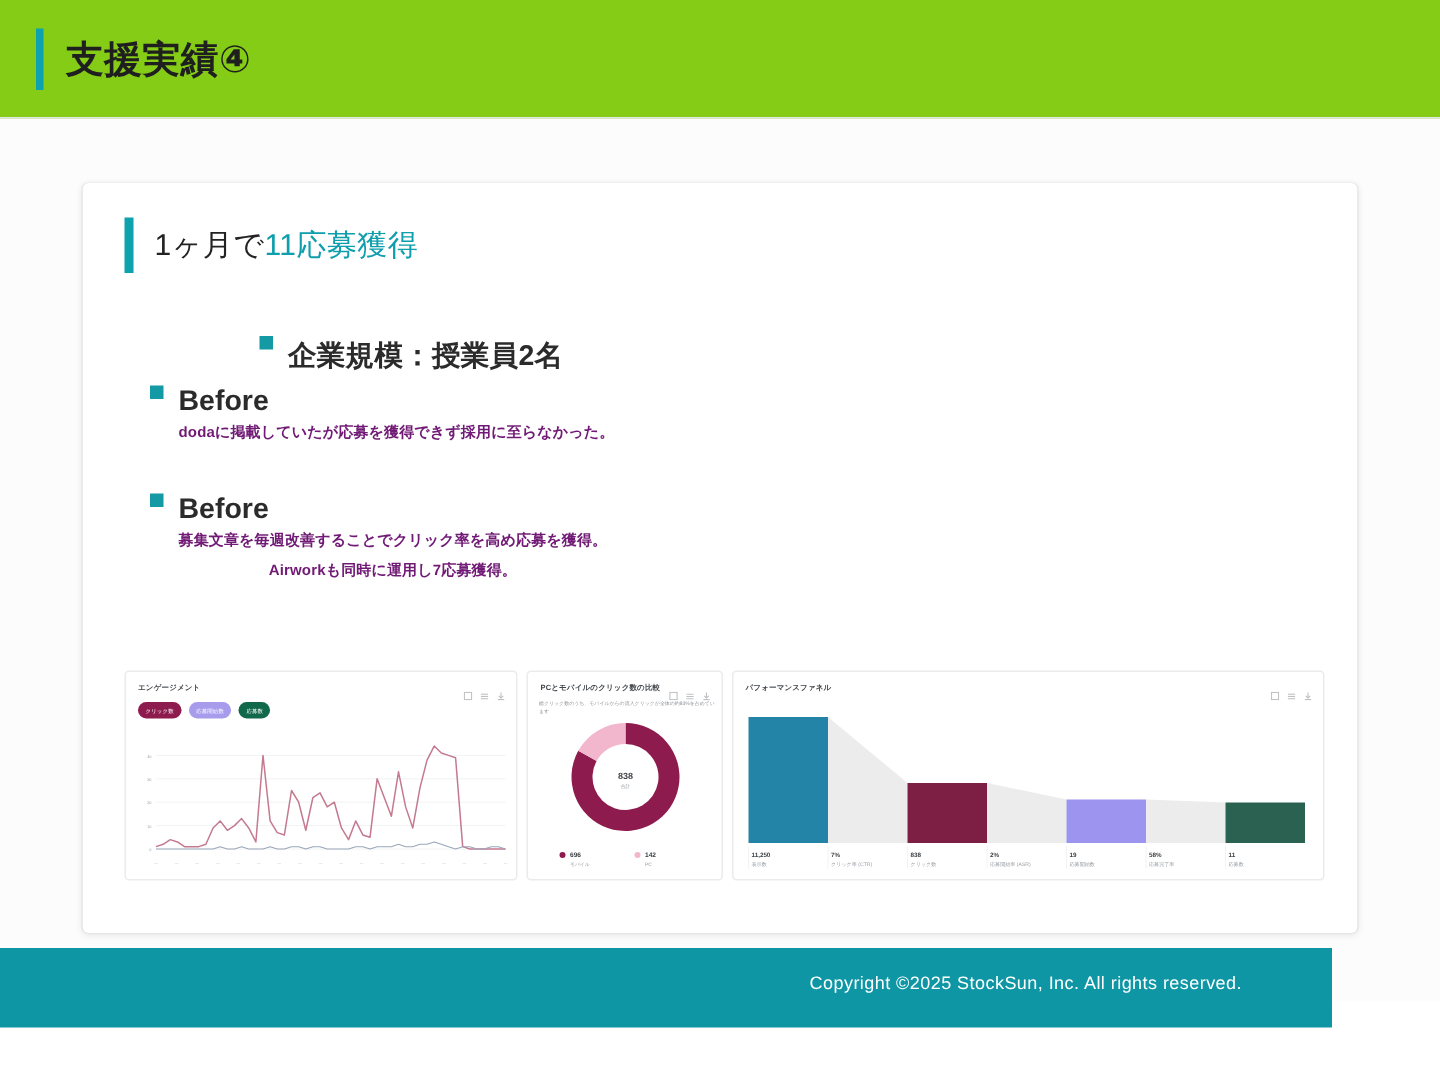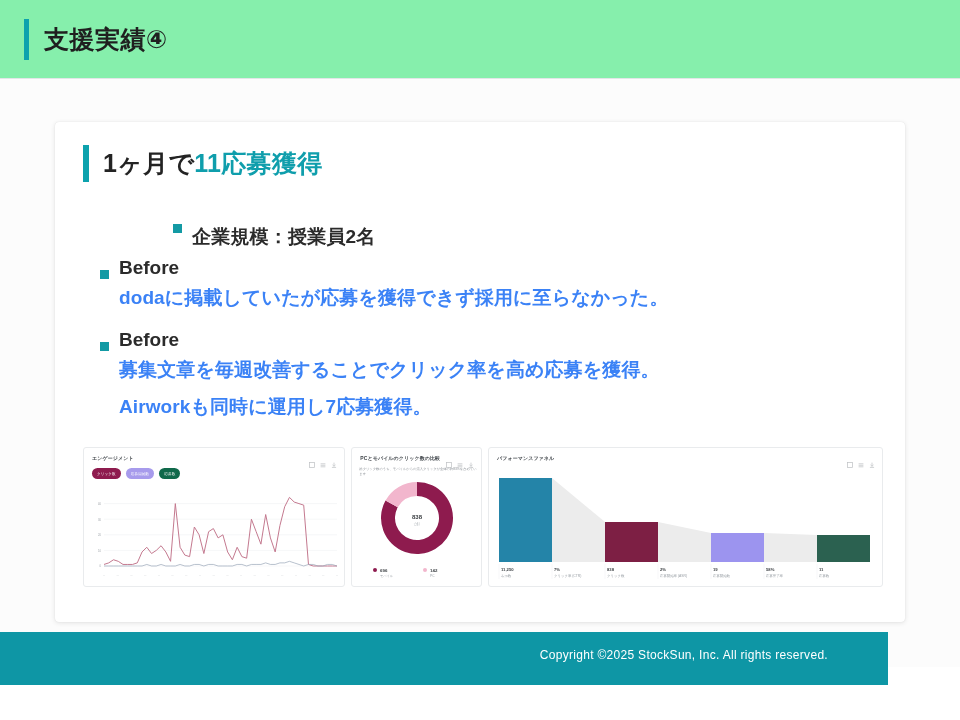--- a/index.html
+++ b/index.html
@@ -7,21 +7,21 @@
     width: 960px; height: 720px;
     font-family: "Liberation Sans", "DejaVu Sans", sans-serif;
     background: #ffffff;
     overflow: hidden;
   }
   .slide { position: relative; width: 960px; height: 720px; background: #fff; }
 
   
   .header {
     position: absolute; left: 0; top: 0; width: 960px; height: 92px;
-    background: #86efac;
+    background: #84cc16;
   }
   .header-rule {
     position: absolute; left: 0; top: 78px; width: 960px; height: 1px;
     background: #e3e6e8;
   }
   .title-bar {
     position: absolute; left: 24px; top: 19px; width: 5px; height: 41px;
     background: #0da2ad;
   }
   .header-title {
@@ -43,39 +43,39 @@
 
   
   .card {
     position: absolute; left: 55px; top: 122px; width: 850px; height: 500px;
     background: #ffffff; border-radius: 4px;
     box-shadow: 0 1px 5px rgba(0,0,0,.10), 0 0 1px rgba(0,0,0,.12);
   }
 
   .lead { position: absolute; left: 28px; top: 23px; display: flex; align-items: center; }
   .lead-bar { width: 6px; height: 37px; background: #0da2ad; margin-right: 14px; }
-  .lead-text { font-size: 25px; font-weight: 700; color: #232323; letter-spacing: .3px; text-align: center; }
+  .lead-text { font-size: 20px; font-weight: 400; color: #232323; letter-spacing: .3px; text-align: center; }
   .lead-accent { color: #0f9eac; }
 
   .bullet-sq {
     display: inline-block; width: 9px; height: 9px; background: #139aa4;
     margin-right: 10px; vertical-align: 3px; flex: 0 0 auto;
   }
 
   .row-meta { position: absolute; left: 45px; top: 86px; display: flex; align-items: flex-start; }
   .row-meta .m2 { margin-left: 73px; margin-top: 16px; }
   .meta-item { display: flex; align-items: flex-start; }
   .meta-text { font-size: 19px; font-weight: 700; color: #2b2b2b; letter-spacing: .2px; }
 
   .blk { position: absolute; left: 45px; }
-  .blk-head { display: flex; align-items: flex-end; }
+  .blk-head { display: flex; align-items: flex-start; }
   .blk-title { font-size: 19px; font-weight: 700; color: #2b2b2b; }
   .blk-line {
-    font-size: 19px; font-weight: 700; color: #3b82f6;
-    margin-left: 19px; line-height: 1.95; letter-spacing: .1px;
+    font-size: 10px; font-weight: 700; color: #701a75;
+    margin-left: 19px; line-height: 1.95; letter-spacing: .1px; text-align: center;
   }
   .blk-before { top: 135px; }
   .blk-after  { top: 207px; }
 
   
   .dash { position: absolute; left: 28px; top: 325px; width: 800px; height: 140px; display: flex; gap: 6px; }
   .panel {
     background: #ffffff; border: 1px solid #e9ebed; border-radius: 3px;
     position: relative; overflow: hidden;
   }

